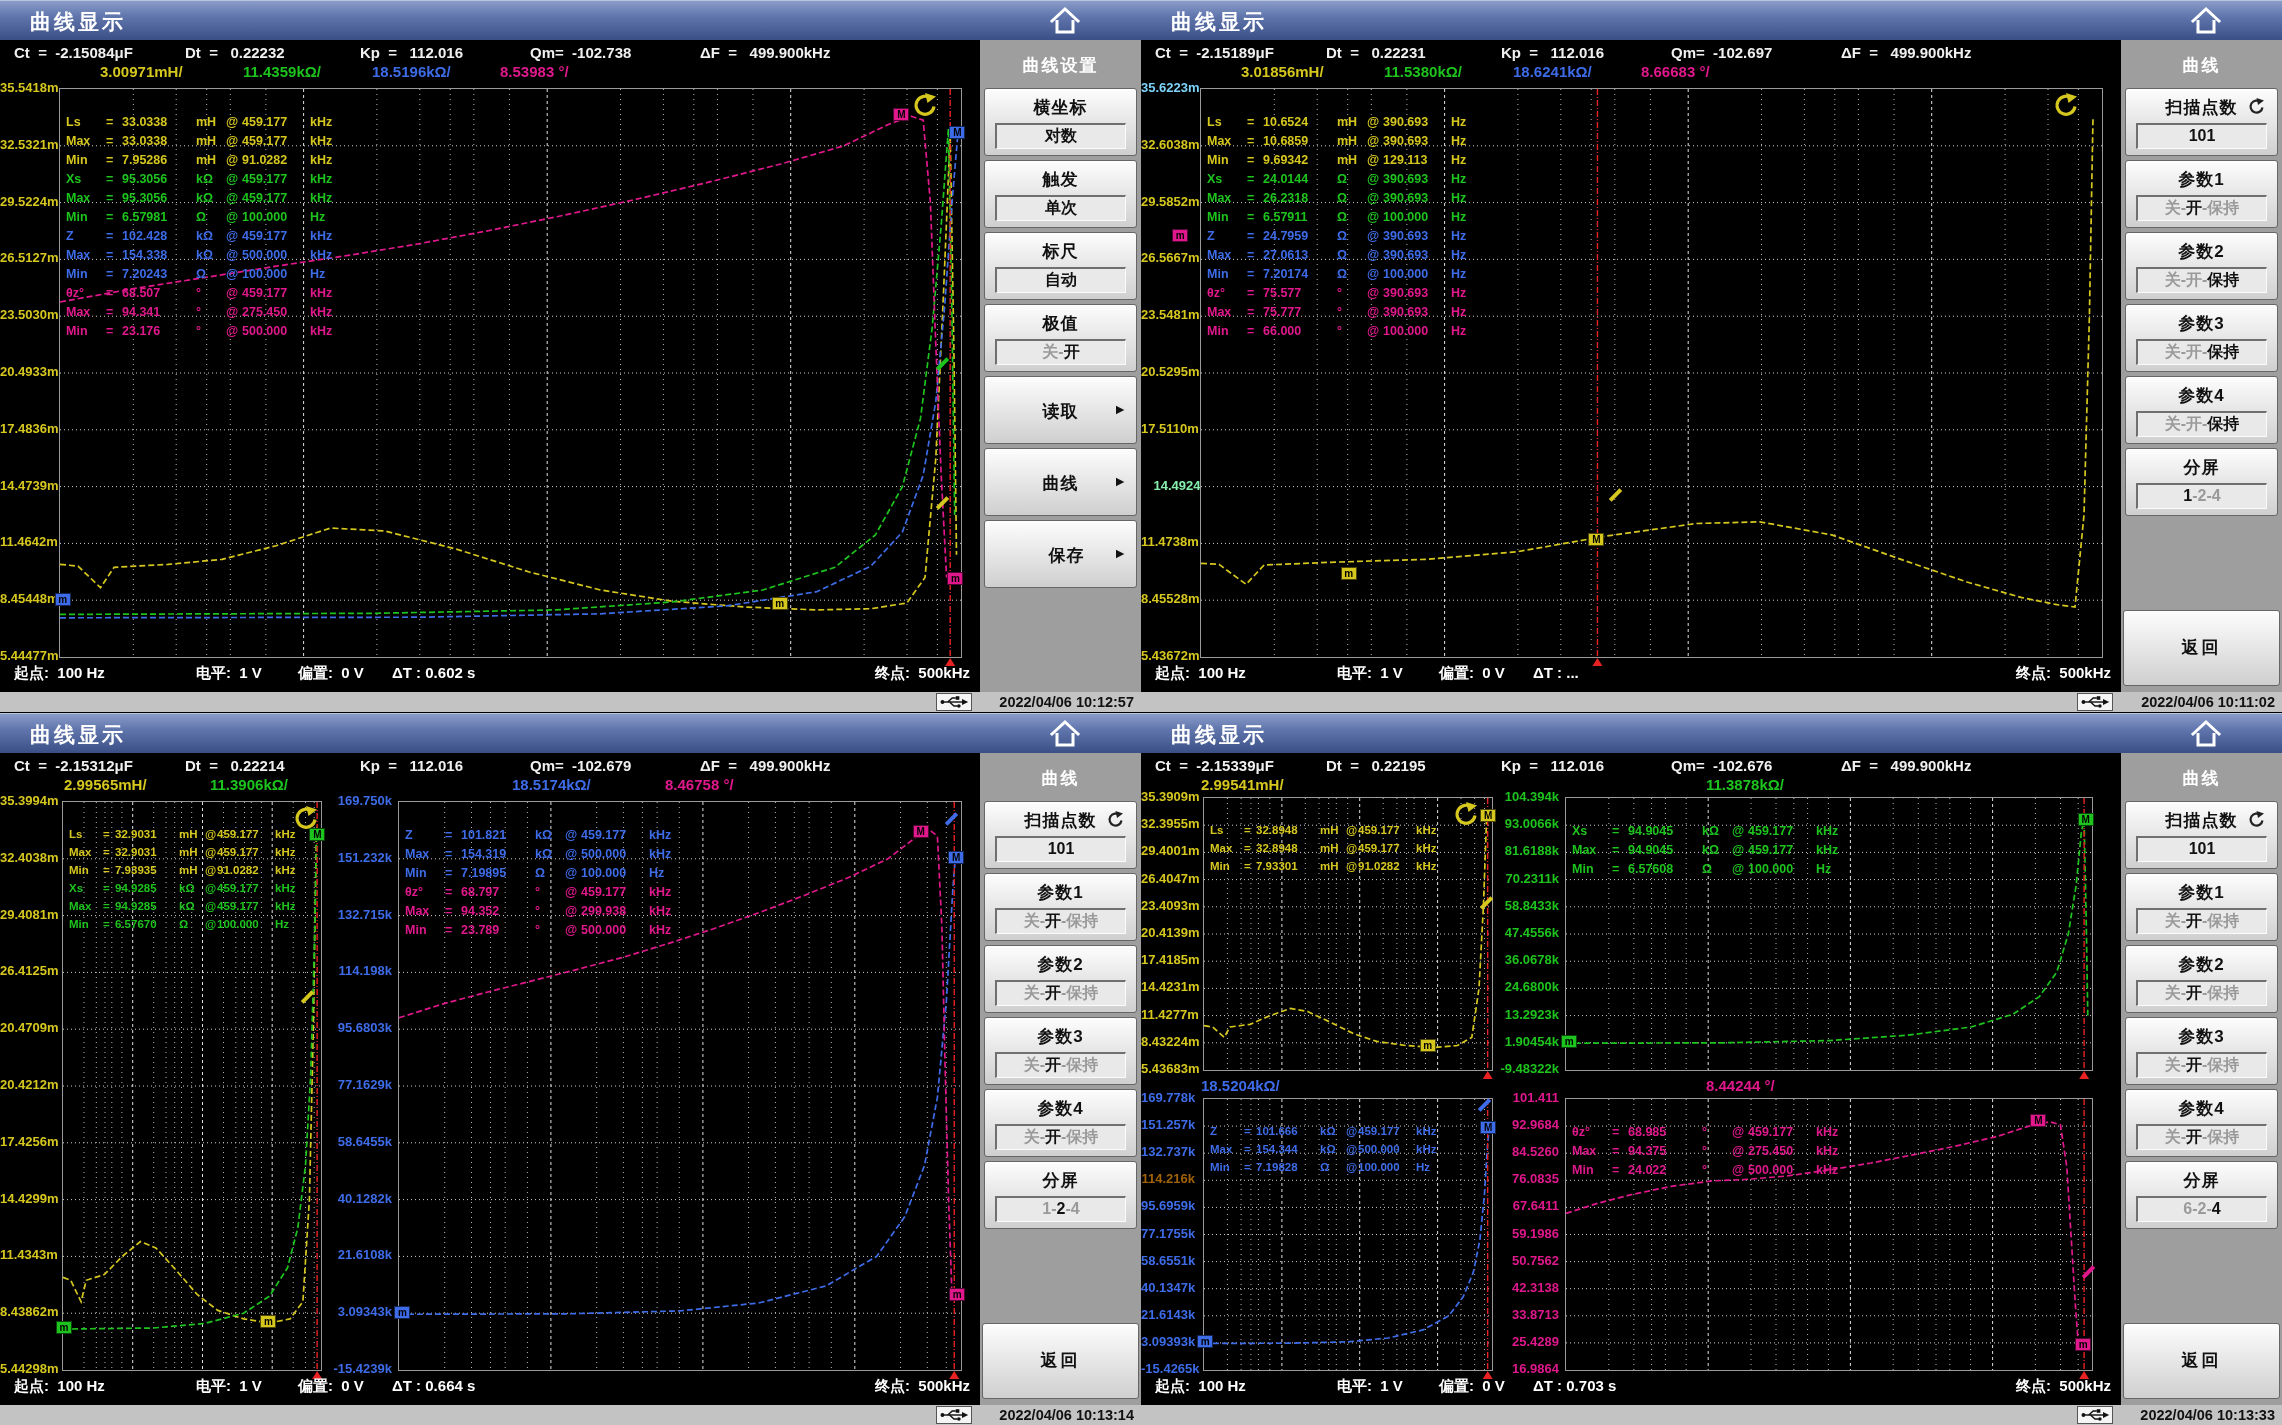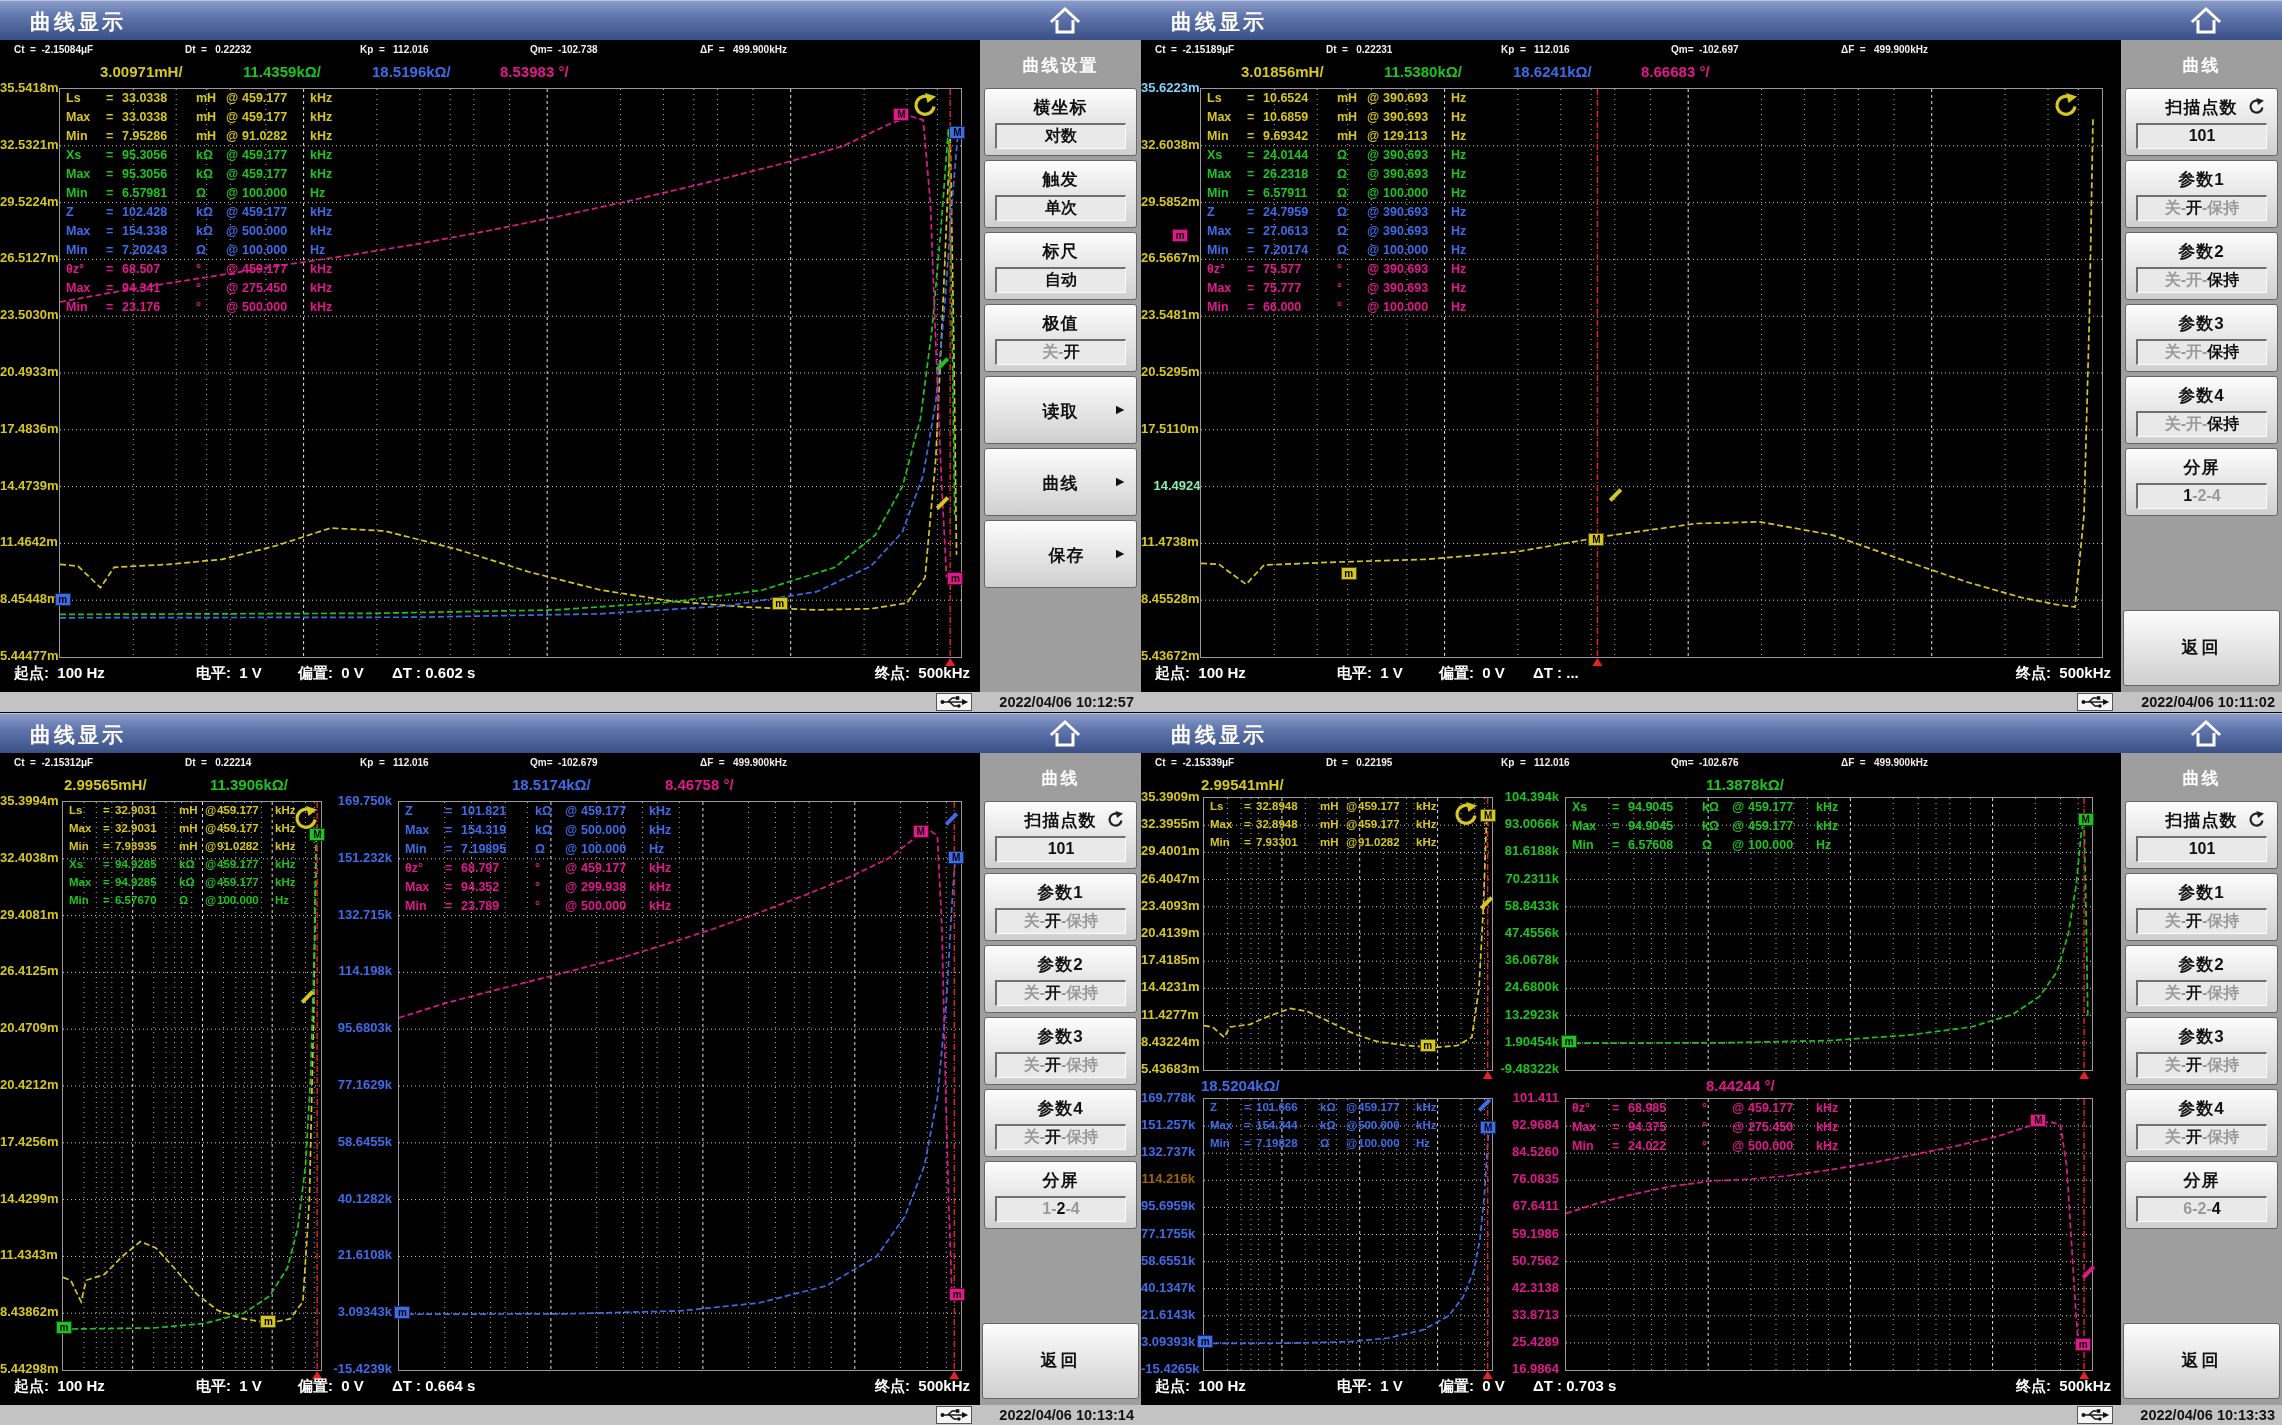--- a/index.html
+++ b/index.html
@@ -4,29 +4,29 @@
 <style>
   html,body{margin:0;padding:0;background:#000;}
   body{width:2282px;height:1425px;position:relative;font-family:"Liberation Sans",sans-serif;}
   #root{position:absolute;left:0;top:0;width:2282px;height:1425px;background:#000;}
   .q{position:absolute;width:1141px;height:712px;background:#000;overflow:hidden;}
   .titlebar{position:absolute;left:0;top:0;width:1141px;height:40px;
     background:linear-gradient(#8a9cc9 0%,#5f75ac 40%,#3a4f85 100%);
     border-top:1px solid #b8c4de;box-sizing:border-box;}
   .title{position:absolute;left:30px;top:7px;color:#fff;font-size:21px;font-weight:bold;letter-spacing:3px;}
   .homeic{position:absolute;left:1048px;top:4px;width:34px;height:32px;cursor:pointer;}
-  .stat{position:absolute;top:44px;color:#f0f0f0;font-size:10px;font-weight:bold;white-space:pre;}
+  .stat{position:absolute;top:44px;color:#f0f0f0;font-size:15px;font-weight:bold;white-space:pre;}
   .scale{position:absolute;font-size:15px;font-weight:bold;white-space:pre;}
   .ylab{position:absolute;font-size:13px;font-weight:bold;text-align:right;line-height:14px;white-space:pre;}
   .plot{position:absolute;border:1px solid #9a9a9a;background:#000;}
   .leg{position:absolute;font-weight:bold;font-size:12.5px;z-index:3;}
   .lrow{height:19px;white-space:nowrap;}
   .leg span{display:inline-block;}
   .leg .cp{width:40px;} .leg .cq{width:16px;} .leg .cv{width:74px;} .leg .cu{width:30px;}
-  .leg .ca{width:16px;} .leg .cf{width:68px;} .leg .cfu{width:32px;}
+  .leg .ca{width:16px;} .leg .cf{width:68px;margin-top:24px;} .leg .cfu{width:32px;}
   .leg-s{font-size:11.5px;}
   .leg-s .lrow{height:18px;}
   .leg-s .cp{width:34px;} .leg-s .cq{width:12px;} .leg-s .cv{width:64px;} .leg-s .cu{width:26px;}
   .leg-s .ca{width:12px;} .leg-s .cf{width:58px;} .leg-s .cfu{width:26px;}
   .mk{position:absolute;width:16px;height:13px;font-size:10px;line-height:12px;font-weight:bold;
     color:#000;text-align:center;border:1px solid rgba(0,0,0,.65);z-index:5;cursor:pointer;box-sizing:border-box;}
   .flag{position:absolute;width:15px;height:4px;transform:rotate(-45deg);z-index:4;}
   .sweep{position:absolute;width:26px;height:26px;z-index:6;}
   .foot{position:absolute;top:664px;color:#fff;font-size:15px;font-weight:bold;white-space:pre;}
   .strip{position:absolute;left:0;top:692px;width:1141px;height:20px;background:#c3c3c3;}

